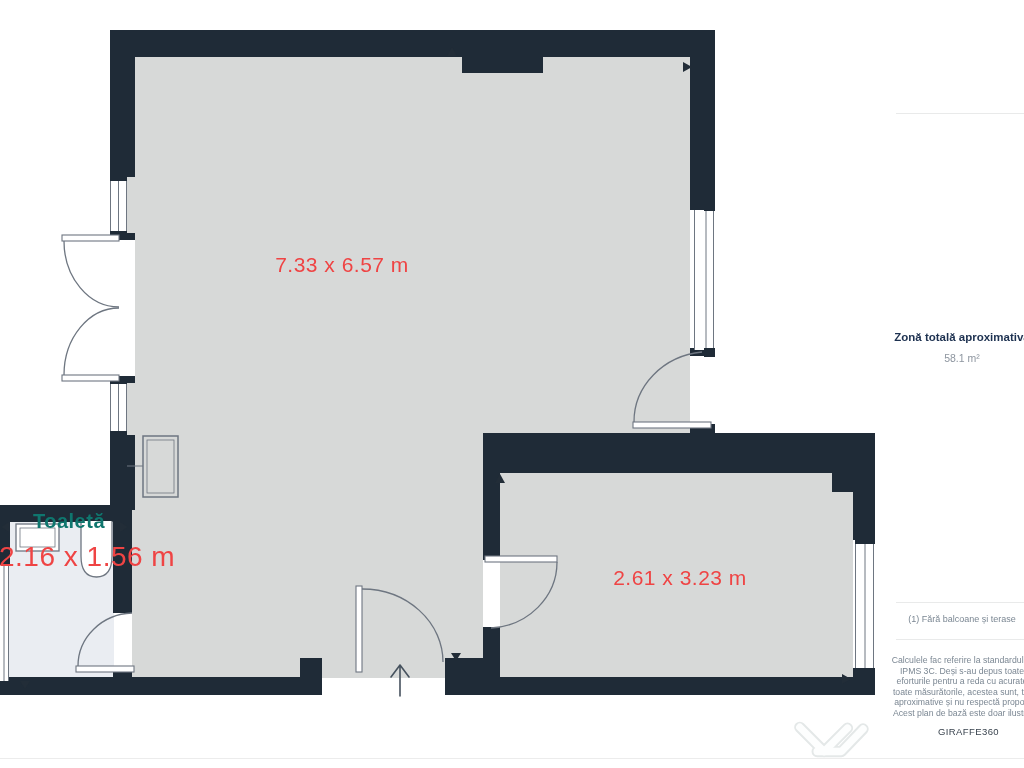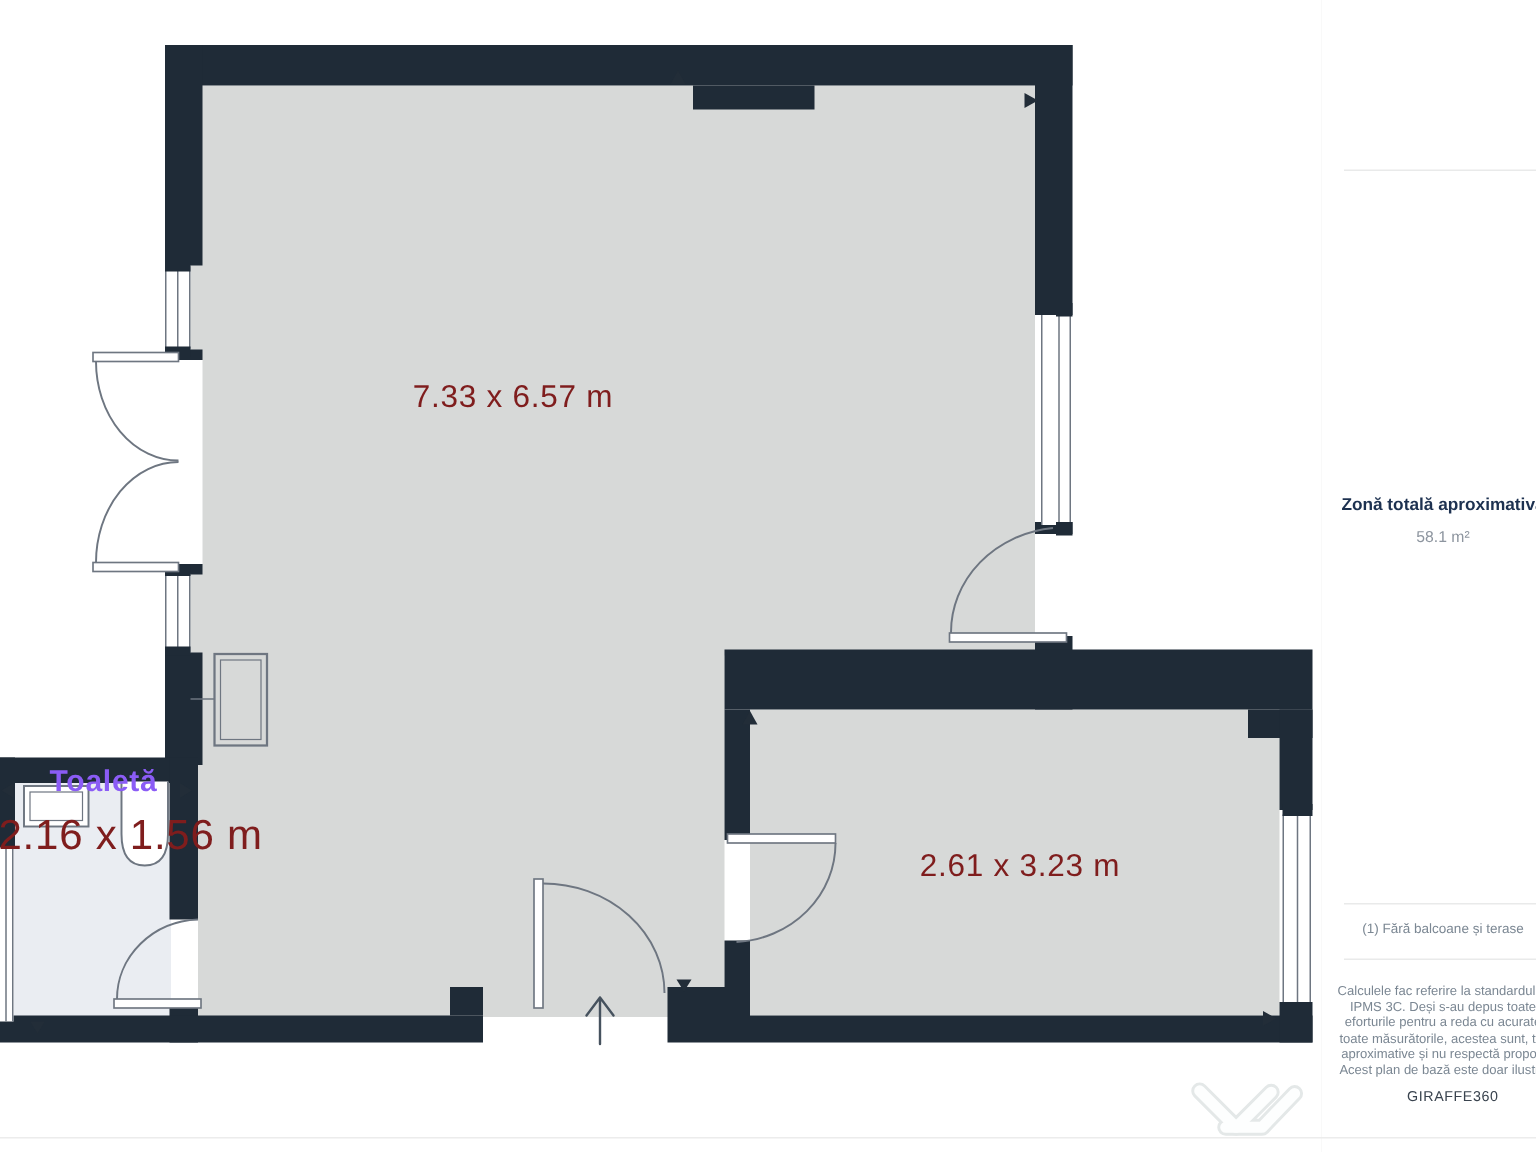--- a/index.html
+++ b/index.html
@@ -2,22 +2,22 @@
 <html><head>
 <meta charset="utf-8">
 <style>
   html,body{margin:0;padding:0;background:#fff;}
   body{width:1024px;height:768px;position:relative;overflow:hidden;
        font-family:"Liberation Sans","DejaVu Sans",sans-serif;}
   .abs{position:absolute;}
   
   #plan-svg{position:absolute;left:0;top:0;}
   .room-label{position:absolute;text-align:center;white-space:nowrap;}
-  .dim-text{color:#7f1d1d;font-size:21px;letter-spacing:.5px;}
-  .room-name{color:#8b5cf6;font-size:20px;font-weight:bold;letter-spacing:.5px;}
+  .dim-text{color:#ef4444;font-size:21px;letter-spacing:.5px;}
+  .room-name{color:#0f766e;font-size:20px;font-weight:bold;letter-spacing:.5px;}
   .dim-small{font-size:28px;}
   
   .sidebar{position:absolute;left:881px;top:0;width:143px;height:768px;background:#fff;}
   .v-divider{position:absolute;left:881px;top:0;width:1px;height:768px;background:#e5e7e7;}
   .h-line{position:absolute;height:1px;background:#e9eaea;}
   .total-label{position:absolute;left:872px;top:331px;width:180px;text-align:center;
                white-space:nowrap;font-size:11.5px;font-weight:bold;color:#1d3150;}
   .total-value{position:absolute;left:872px;top:352px;width:180px;text-align:center;
                font-size:10.5px;color:#8d959f;}
   .footnote{position:absolute;left:872px;top:614px;width:180px;text-align:center;

